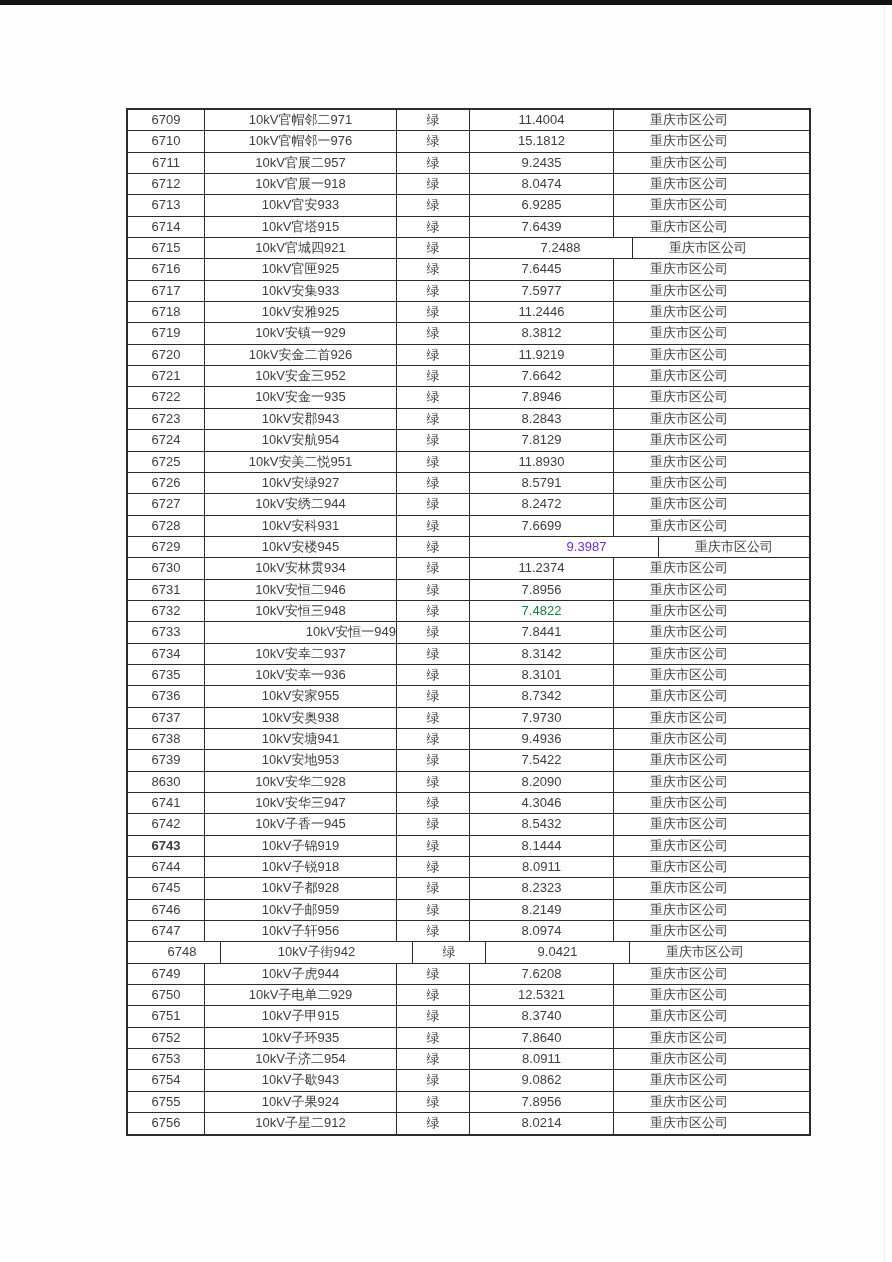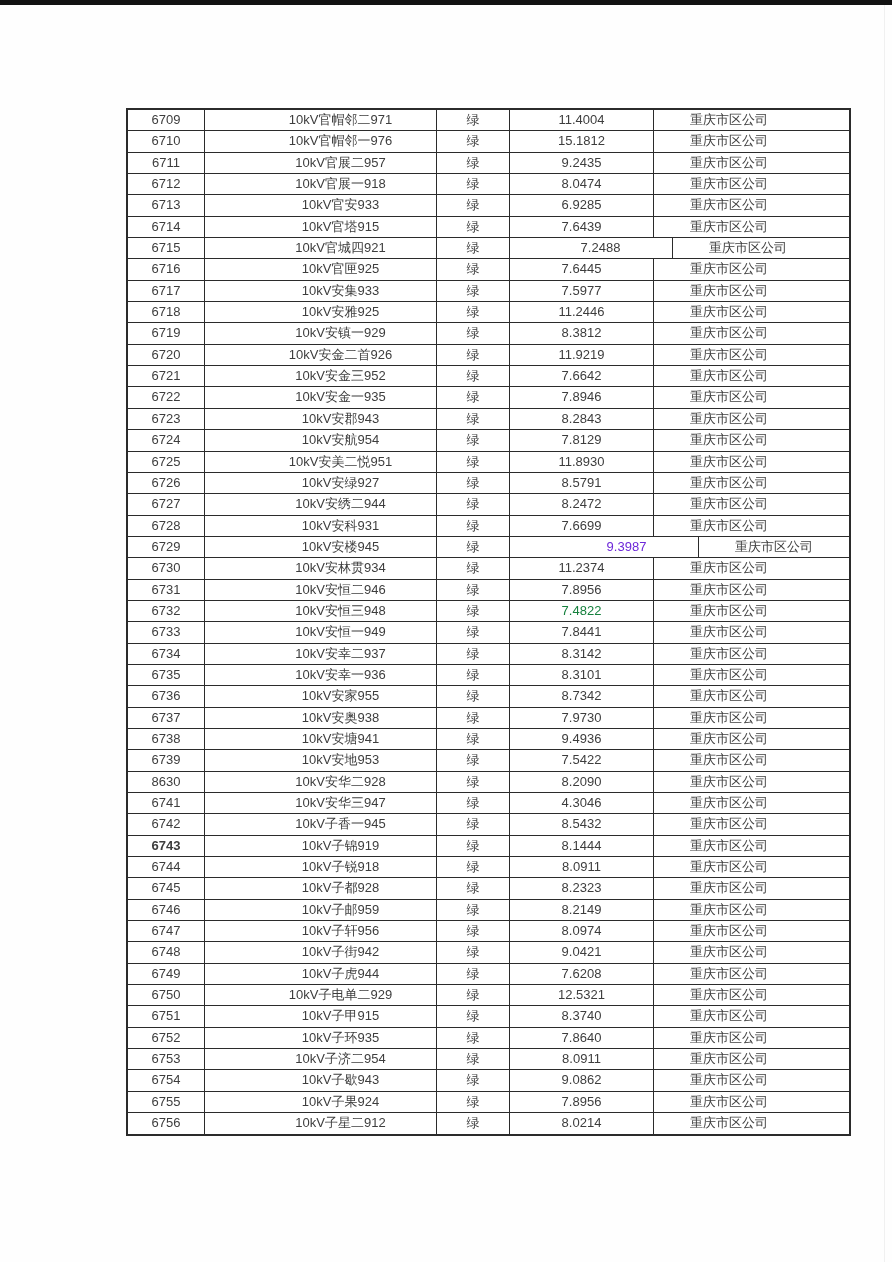--- a/index.html
+++ b/index.html
@@ -49,21 +49,21 @@
     font-size: 13px;
     color: #3d3d3d;
     text-align: center;
     white-space: nowrap;
     overflow: hidden;
   }
   .cell + .cell {
     border-left: 1px solid #2b2b2b;
   }
   .c0 { width: 76px; }
-  .c1 { width: 191px; padding-left: 40px; }
+  .c1 { width: 191px; }
   .c2 { width: 72px; }
   .c3 { width: 143px; }
   .c4 { width: 150px; }
 </style>
 </head>
 <body style="background: rgb(254, 254, 254);">
 
 <div class="top-bar" style="background: rgb(18, 18, 18);"></div>
 <div class="right-edge"></div>
 
@@ -231,21 +231,21 @@
     </div>
     <div class="row">
       <div class="cell c0" style="color: rgb(61, 61, 61);">6732</div>
       <div class="cell c1" style="color: rgb(61, 61, 61);">10kV安恒三948</div>
       <div class="cell c2" style="color: rgb(61, 61, 61);">绿</div>
       <div class="cell c3" style="color: #15803d;">7.4822</div>
       <div class="cell c4" style="color: rgb(61, 61, 61);">重庆市区公司</div>
     </div>
     <div class="row">
       <div class="cell c0" style="color: rgb(61, 61, 61);">6733</div>
-      <div class="cell c1" style="color: rgb(61, 61, 61);">10kV安恒一949</div>
+      <div class="cell c1" style="color: rgb(61, 61, 61); text-align: right;">10kV安恒一949</div>
       <div class="cell c2" style="color: rgb(61, 61, 61);">绿</div>
       <div class="cell c3" style="color: rgb(61, 61, 61);">7.8441</div>
       <div class="cell c4" style="color: rgb(61, 61, 61);">重庆市区公司</div>
     </div>
     <div class="row">
       <div class="cell c0" style="color: rgb(61, 61, 61);">6734</div>
       <div class="cell c1" style="color: rgb(61, 61, 61);">10kV安幸二937</div>
       <div class="cell c2" style="color: rgb(61, 61, 61);">绿</div>
       <div class="cell c3" style="color: rgb(61, 61, 61);">8.3142</div>
       <div class="cell c4" style="color: rgb(61, 61, 61);">重庆市区公司</div>
@@ -335,21 +335,21 @@
       <div class="cell c4" style="color: rgb(61, 61, 61);">重庆市区公司</div>
     </div>
     <div class="row">
       <div class="cell c0" style="color: rgb(61, 61, 61);">6747</div>
       <div class="cell c1" style="color: rgb(61, 61, 61);">10kV子轩956</div>
       <div class="cell c2" style="color: rgb(61, 61, 61);">绿</div>
       <div class="cell c3" style="color: rgb(61, 61, 61);">8.0974</div>
       <div class="cell c4" style="color: rgb(61, 61, 61);">重庆市区公司</div>
     </div>
     <div class="row">
-      <div class="cell c0" style="color: rgb(61, 61, 61);">6748</div>
+      <div class="cell c0" style="color: rgb(61, 61, 61); padding-left: 16px;">6748</div>
       <div class="cell c1" style="color: rgb(61, 61, 61);">10kV子街942</div>
       <div class="cell c2" style="color: rgb(61, 61, 61);">绿</div>
       <div class="cell c3" style="color: rgb(61, 61, 61);">9.0421</div>
       <div class="cell c4" style="color: rgb(61, 61, 61);">重庆市区公司</div>
     </div>
     <div class="row">
       <div class="cell c0" style="color: rgb(61, 61, 61);">6749</div>
       <div class="cell c1" style="color: rgb(61, 61, 61);">10kV子虎944</div>
       <div class="cell c2" style="color: rgb(61, 61, 61);">绿</div>
       <div class="cell c3" style="color: rgb(61, 61, 61);">7.6208</div>

